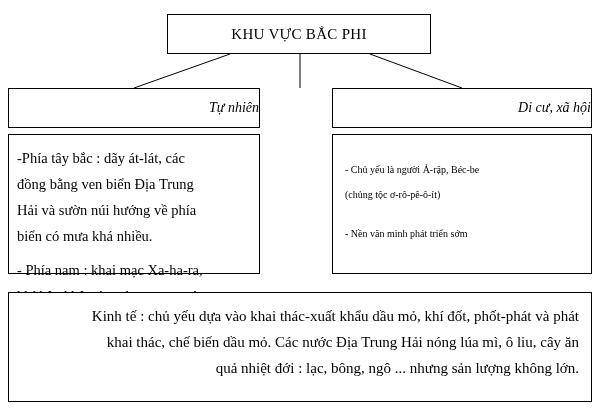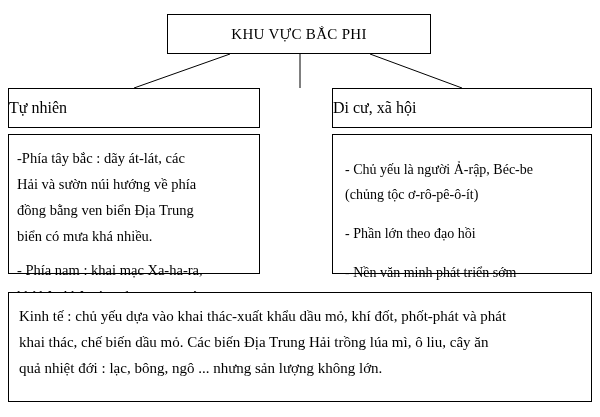--- a/index.html
+++ b/index.html
@@ -33,22 +33,23 @@
     align-items: center;
     justify-content: center;
   }
   .title-text {
     font-size: 15px;
     letter-spacing: 0.3px;
   }
   .branch-head {
     display: flex;
     align-items: center;
-    justify-content: flex-start;
-    font-size: 16px;
+    justify-content: flex-end;
+    font-size: 14px;
+    font-style: italic;
   }
   .head-left {
     left: 8px;
     top: 88px;
     width: 252px;
     height: 40px;
   }
   .head-right {
     left: 332px;
     top: 88px;
@@ -79,27 +80,27 @@
   .line {
     font-size: 14.5px;
     line-height: 26px;
     margin: 0;
     white-space: pre-wrap;
   }
   .para {
     font-size: 15px;
     line-height: 26px;
     margin: 0;
-    text-align: left;
+    text-align: right;
   }
   .gap {
     height: 8px;
   }
   .bullet {
-    font-size: 14px;
+    font-size: 10px;
     line-height: 25px;
     margin: 0 0 14px 0;
     white-space: pre-wrap;
   }
   .bullet:last-child {
     margin-bottom: 4px;
   }
   svg.connectors {
     position: absolute;
     left: 0;
@@ -128,34 +129,33 @@
   <div class="box branch-head head-left">
     <span>Tự nhiên</span>
   </div>
 
   <div class="box branch-head head-right">
     <span>Di cư, xã hội</span>
   </div>
 
   <div class="box body-left">
     <p class="line">-Phía tây bắc : dãy át-lát, các</p>
+    <p class="line">đồng bằng ven biển Địa Trung</p>
     <p class="line">Hải và sườn núi hướng về phía</p>
-    <p class="line">đồng bằng ven biển Địa Trung</p>
     <p class="line">biển có mưa khá nhiều.</p>
     <div class="gap"></div>
     <p class="line">- Phía nam : khai mạc Xa-ha-ra,</p>
     <p class="line">khí hậu khô nóng, lượng mưa ít.</p>
   </div>
 
   <div class="box body-right">
     <p class="bullet">- Chủ yếu là người Ả-rập, Béc-be
 (chủng tộc ơ-rô-pê-ô-ít)</p>
-    <p class="bullet">- Phần lớn theo đạo hồi</p>
     <p class="bullet">- Nền văn minh phát triển sớm</p>
   </div>
 
   <div class="box body-bottom">
     <p class="para">Kinh tế : chủ yếu dựa vào khai thác-xuất khẩu dầu mỏ, khí đốt, phốt-phát và phát</p>
-    <p class="para">khai thác, chế biến dầu mỏ. Các biến Địa Trung Hải trồng lúa mì, ô liu, cây ăn</p>
+    <p class="para">khai thác, chế biến dầu mỏ. Các nước Địa Trung Hải nóng lúa mì, ô liu, cây ăn</p>
     <p class="para">quả nhiệt đới : lạc, bông, ngô ... nhưng sản lượng không lớn.</p>
   </div>
 
 </div>
 
 </body></html>

